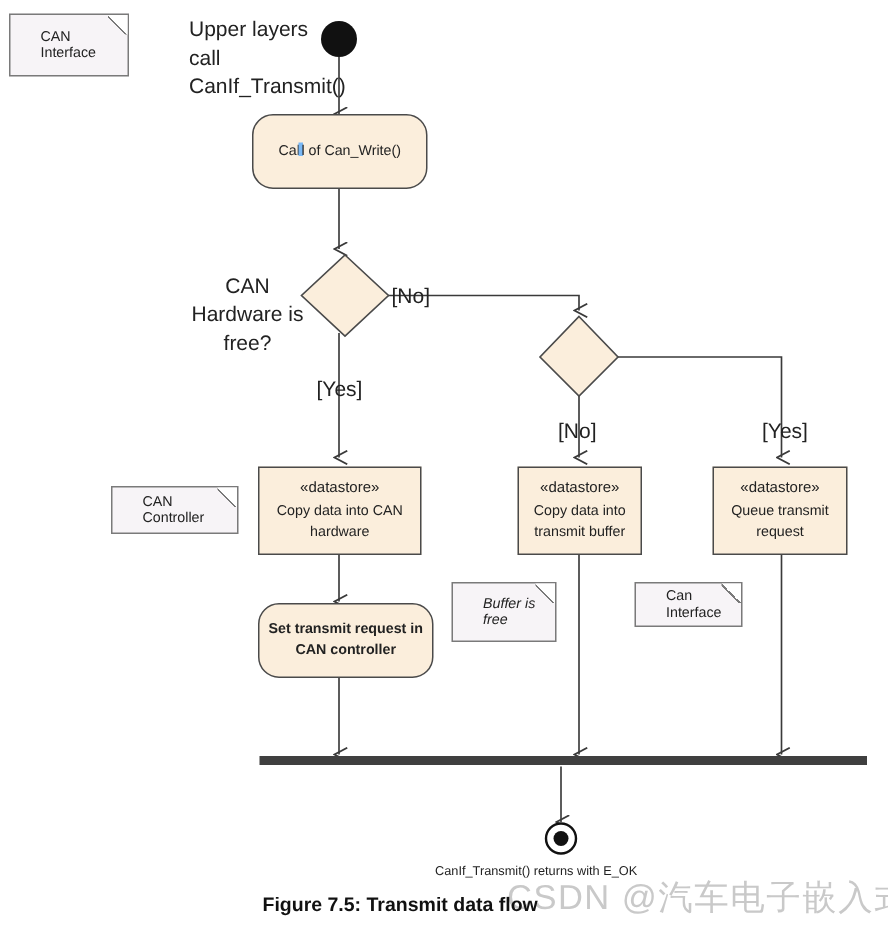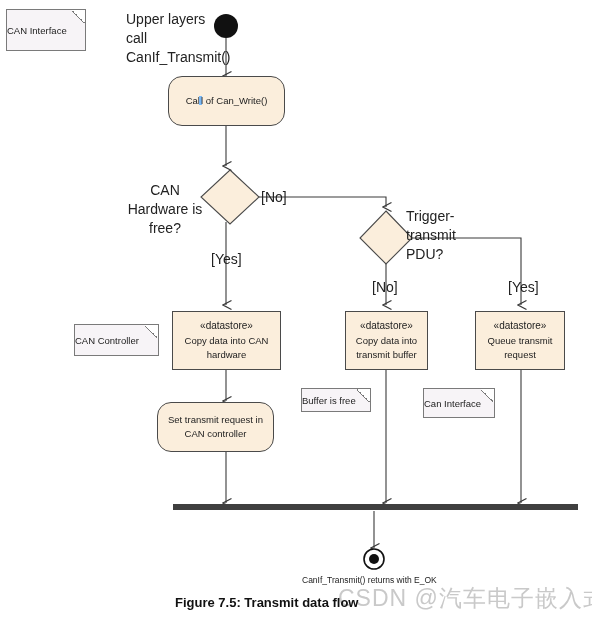--- a/index.html
+++ b/index.html
@@ -30,21 +30,21 @@
   
   .note {
     position: absolute;
     background: #f7f4f7;
     border: 1px solid #7a7a7a;
     box-sizing: border-box;
     font-size: 9.5px;
     color: #222;
     display: flex;
     align-items: center;
-    padding-left: 0;
+    padding-left: 20px;
   }
   .note .fold {
     position: absolute;
     top: 0; right: 0;
     width: 13px; height: 13px;
     background: linear-gradient(225deg, #ffffff 0 50%, #7a7a7a 50% 56%, #f7f4f7 56% 100%);
     border-left: 0;
   }
   
   .node {
@@ -152,21 +152,21 @@
     <span>CAN Interface</span>
     <span class="fold"></span>
   </div>
 
 
   <div class="note" style="left:74px; top:324px; width:85px; height:32px;">
     <span>CAN Controller</span>
     <span class="fold"></span>
   </div>
 
-  <div class="note" style="left:301px; top:388px; width:70px; height:24px;">
+  <div class="note" style="left:301px; top:388px; width:70px; height:40px;font-style:italic;">
     <span>Buffer is free</span>
     <span class="fold"></span>
   </div>
 
   <div class="note" style="left:423px; top:388px; width:72px; height:30px;">
     <span>Can Interface</span>
     <span class="fold"></span>
   </div>
 
   <div class="node rounded" style="left:168px; top:76px; width:117px; height:50px;">
@@ -184,41 +184,39 @@
     <span style="white-space:pre-line;">Copy data into
 transmit buffer</span>
   </div>
 
   <div class="node" style="left:475px; top:311px; width:90px; height:59px;">
     <span class="stereo">«datastore»</span>
     <span style="white-space:pre-line;">Queue transmit
 request</span>
   </div>
 
-  <div class="node rounded" style="left:157px; top:402px; width:117px; height:50px;">
+  <div class="node rounded" style="left:172px; top:402px; width:117px; height:50px;font-weight:bold;">
     <span style="white-space:pre-line;">Set transmit request in
 CAN controller</span>
   </div>
 
   <div class="lbl" style="left:126px; top:10px; width:100px;">Upper layers call
 CanIf_Transmit()</div>
 
   <div class="lbl" style="left:126px; top:181px; width:78px;text-align:center;">CAN Hardware is
 free?</div>
 
-  <div class="lbl" style="left:406px; top:207px; width:84px;">Trigger-transmit
-PDU?</div>
 
   <div class="lbl" style="left:261px; top:188px;">[No]</div>
 
   <div class="lbl" style="left:211px; top:250px;">[Yes]</div>
 
   <div class="lbl" style="left:372px; top:278px;">[No]</div>
 
   <div class="lbl" style="left:508px; top:278px;">[Yes]</div>
 
-  <div class="lbl small" style="left:290px; top:575px;margin-left:12px;">CanIf_Transmit() returns with E_OK</div>
+  <div class="lbl small" style="left:290px; top:575px;">CanIf_Transmit() returns with E_OK</div>
 
   <div class="watermark" style="left:338px; top:583px;">CSDN @汽车电子嵌入式</div>
 
   <div class="caption" style="left:175px; top:595px;">Figure 7.5: Transmit data flow</div>
 
 </div>
 
 </body></html>

